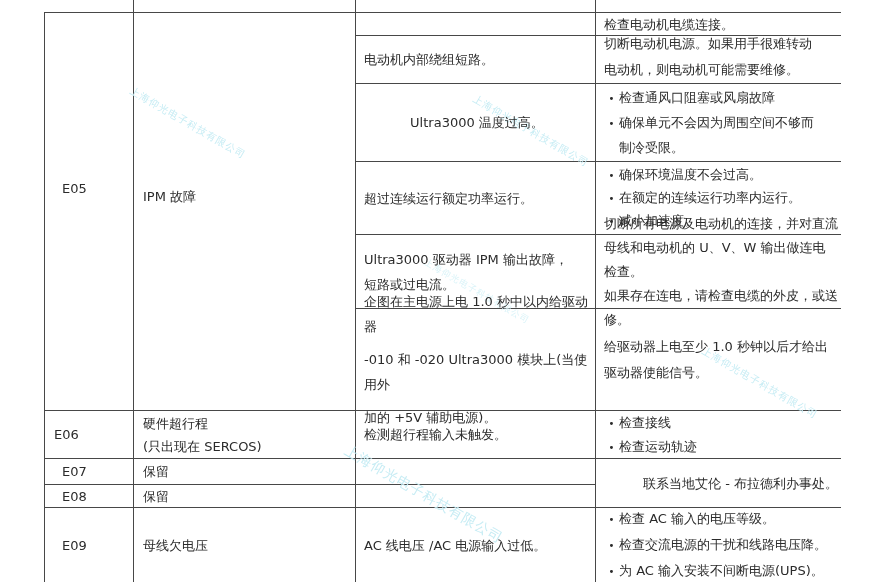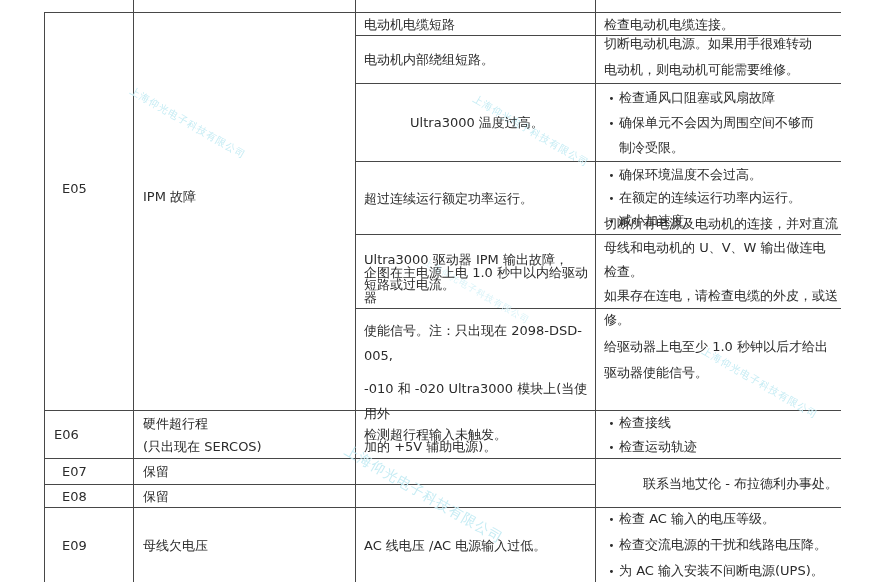--- a/index.html
+++ b/index.html
@@ -102,23 +102,20 @@
   <div class="hl" id="h6"></div>
   <div class="hl" id="h7"></div>
   <div class="hl" id="h8"></div>
   <div class="hl" id="h9"></div>
 
   <div class="cell code" id="codeE05">E05</div>
   <div class="cell fault" id="faultE05">
       <div class="ln">IPM 故障</div>
     </div>
 
-  <div class="cell cause" id="cE05r1">
-      <div class="ln">电动机电缆短路</div>
-    </div>
   <div class="cell action" id="aE05r1">
       <div class="ln">检查电动机电缆连接。</div>
     </div>
 
   <div class="cell cause" id="cE05r2">
       <div class="ln">电动机内部绕组短路。</div>
     </div>
   <div class="cell action" id="aE05r2">
       <div class="ln">切断电动机电源。如果用手很难转动</div>
       <div class="ln">电动机，则电动机可能需要维修。</div>
@@ -165,21 +162,20 @@
       <div class="ln">短路或过电流。</div>
     </div>
   <div class="cell action" id="aE05r5">
       <div class="ln">切断所有电源及电动机的连接，并对直流</div>
       <div class="ln">母线和电动机的 U、V、W 输出做连电检查。</div>
       <div class="ln">如果存在连电，请检查电缆的外皮，或送修。</div>
     </div>
 
   <div class="cell cause" id="cE05r6">
       <div class="ln">企图在主电源上电 1.0 秒中以内给驱动器</div>
-      <div class="ln">使能信号。注：只出现在 2098-DSD-005,</div>
       <div class="ln">-010 和 -020 Ultra3000 模块上(当使用外</div>
       <div class="ln">加的 +5V 辅助电源)。</div>
     </div>
   <div class="cell action" id="aE05r6">
       <div class="ln">给驱动器上电至少 1.0 秒钟以后才给出</div>
       <div class="ln">驱动器使能信号。</div>
     </div>
 
   <div class="cell code" id="codeE06">E06</div>
   <div class="cell fault" id="faultE06">

